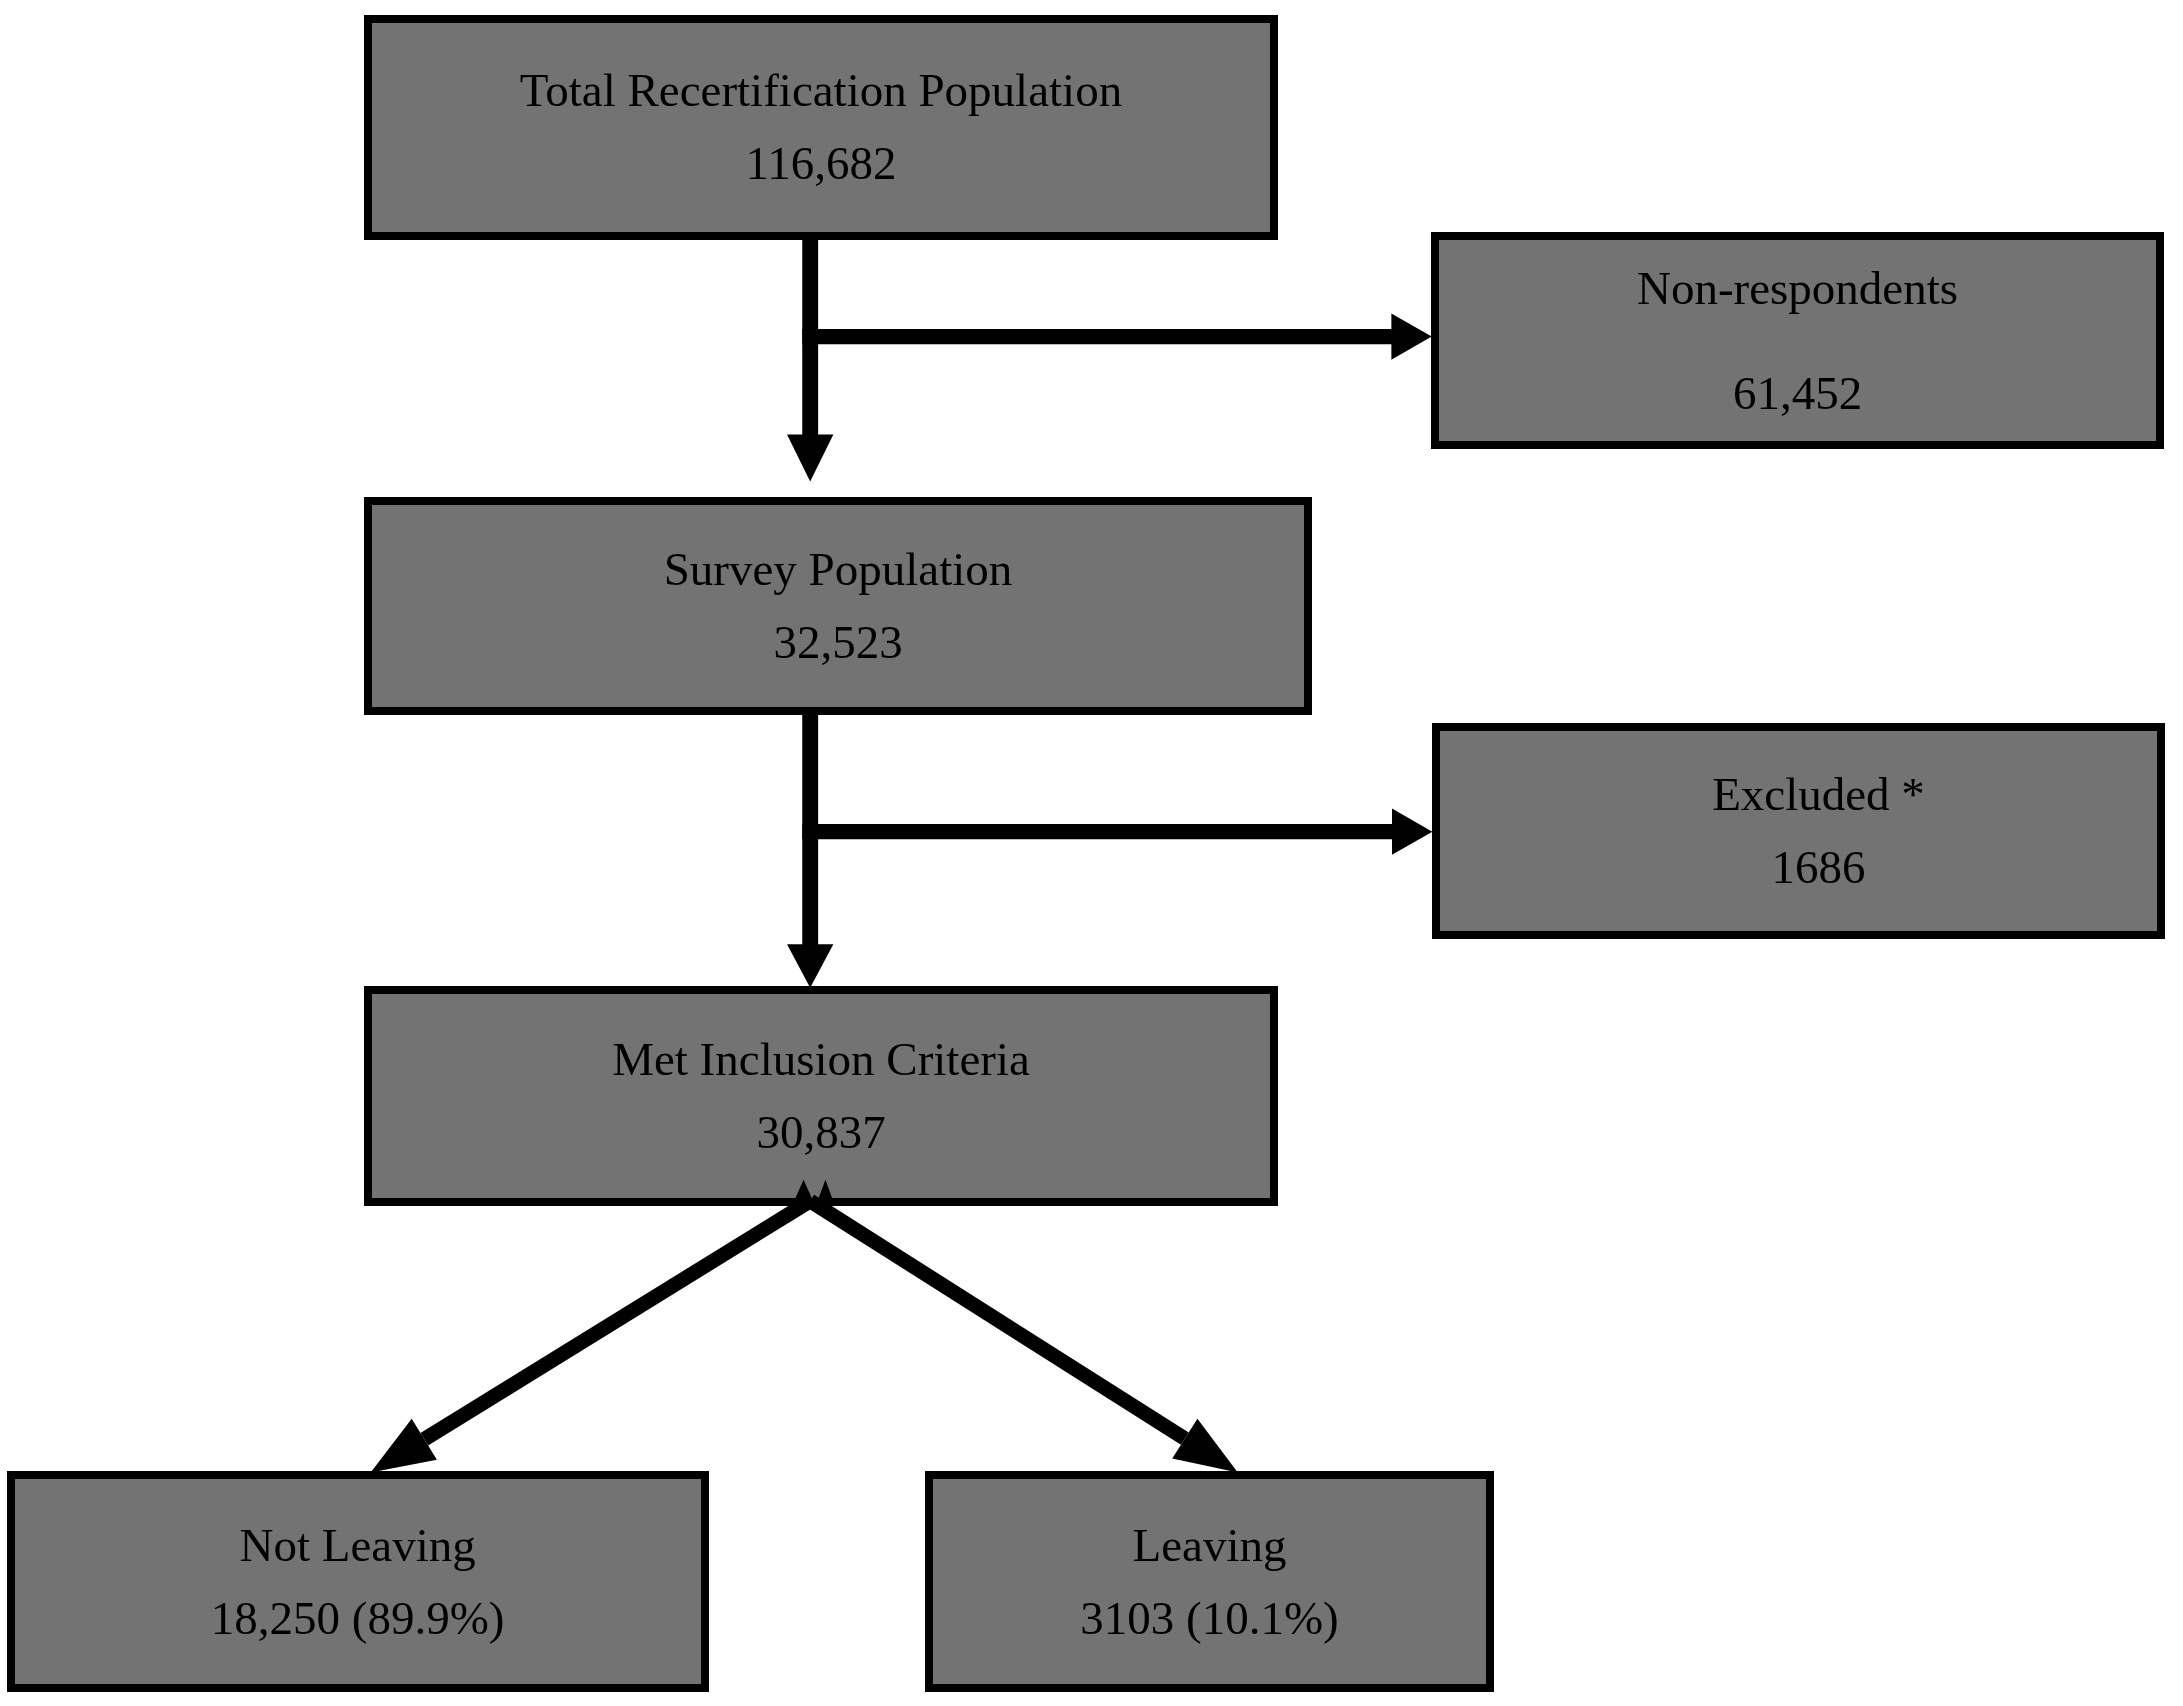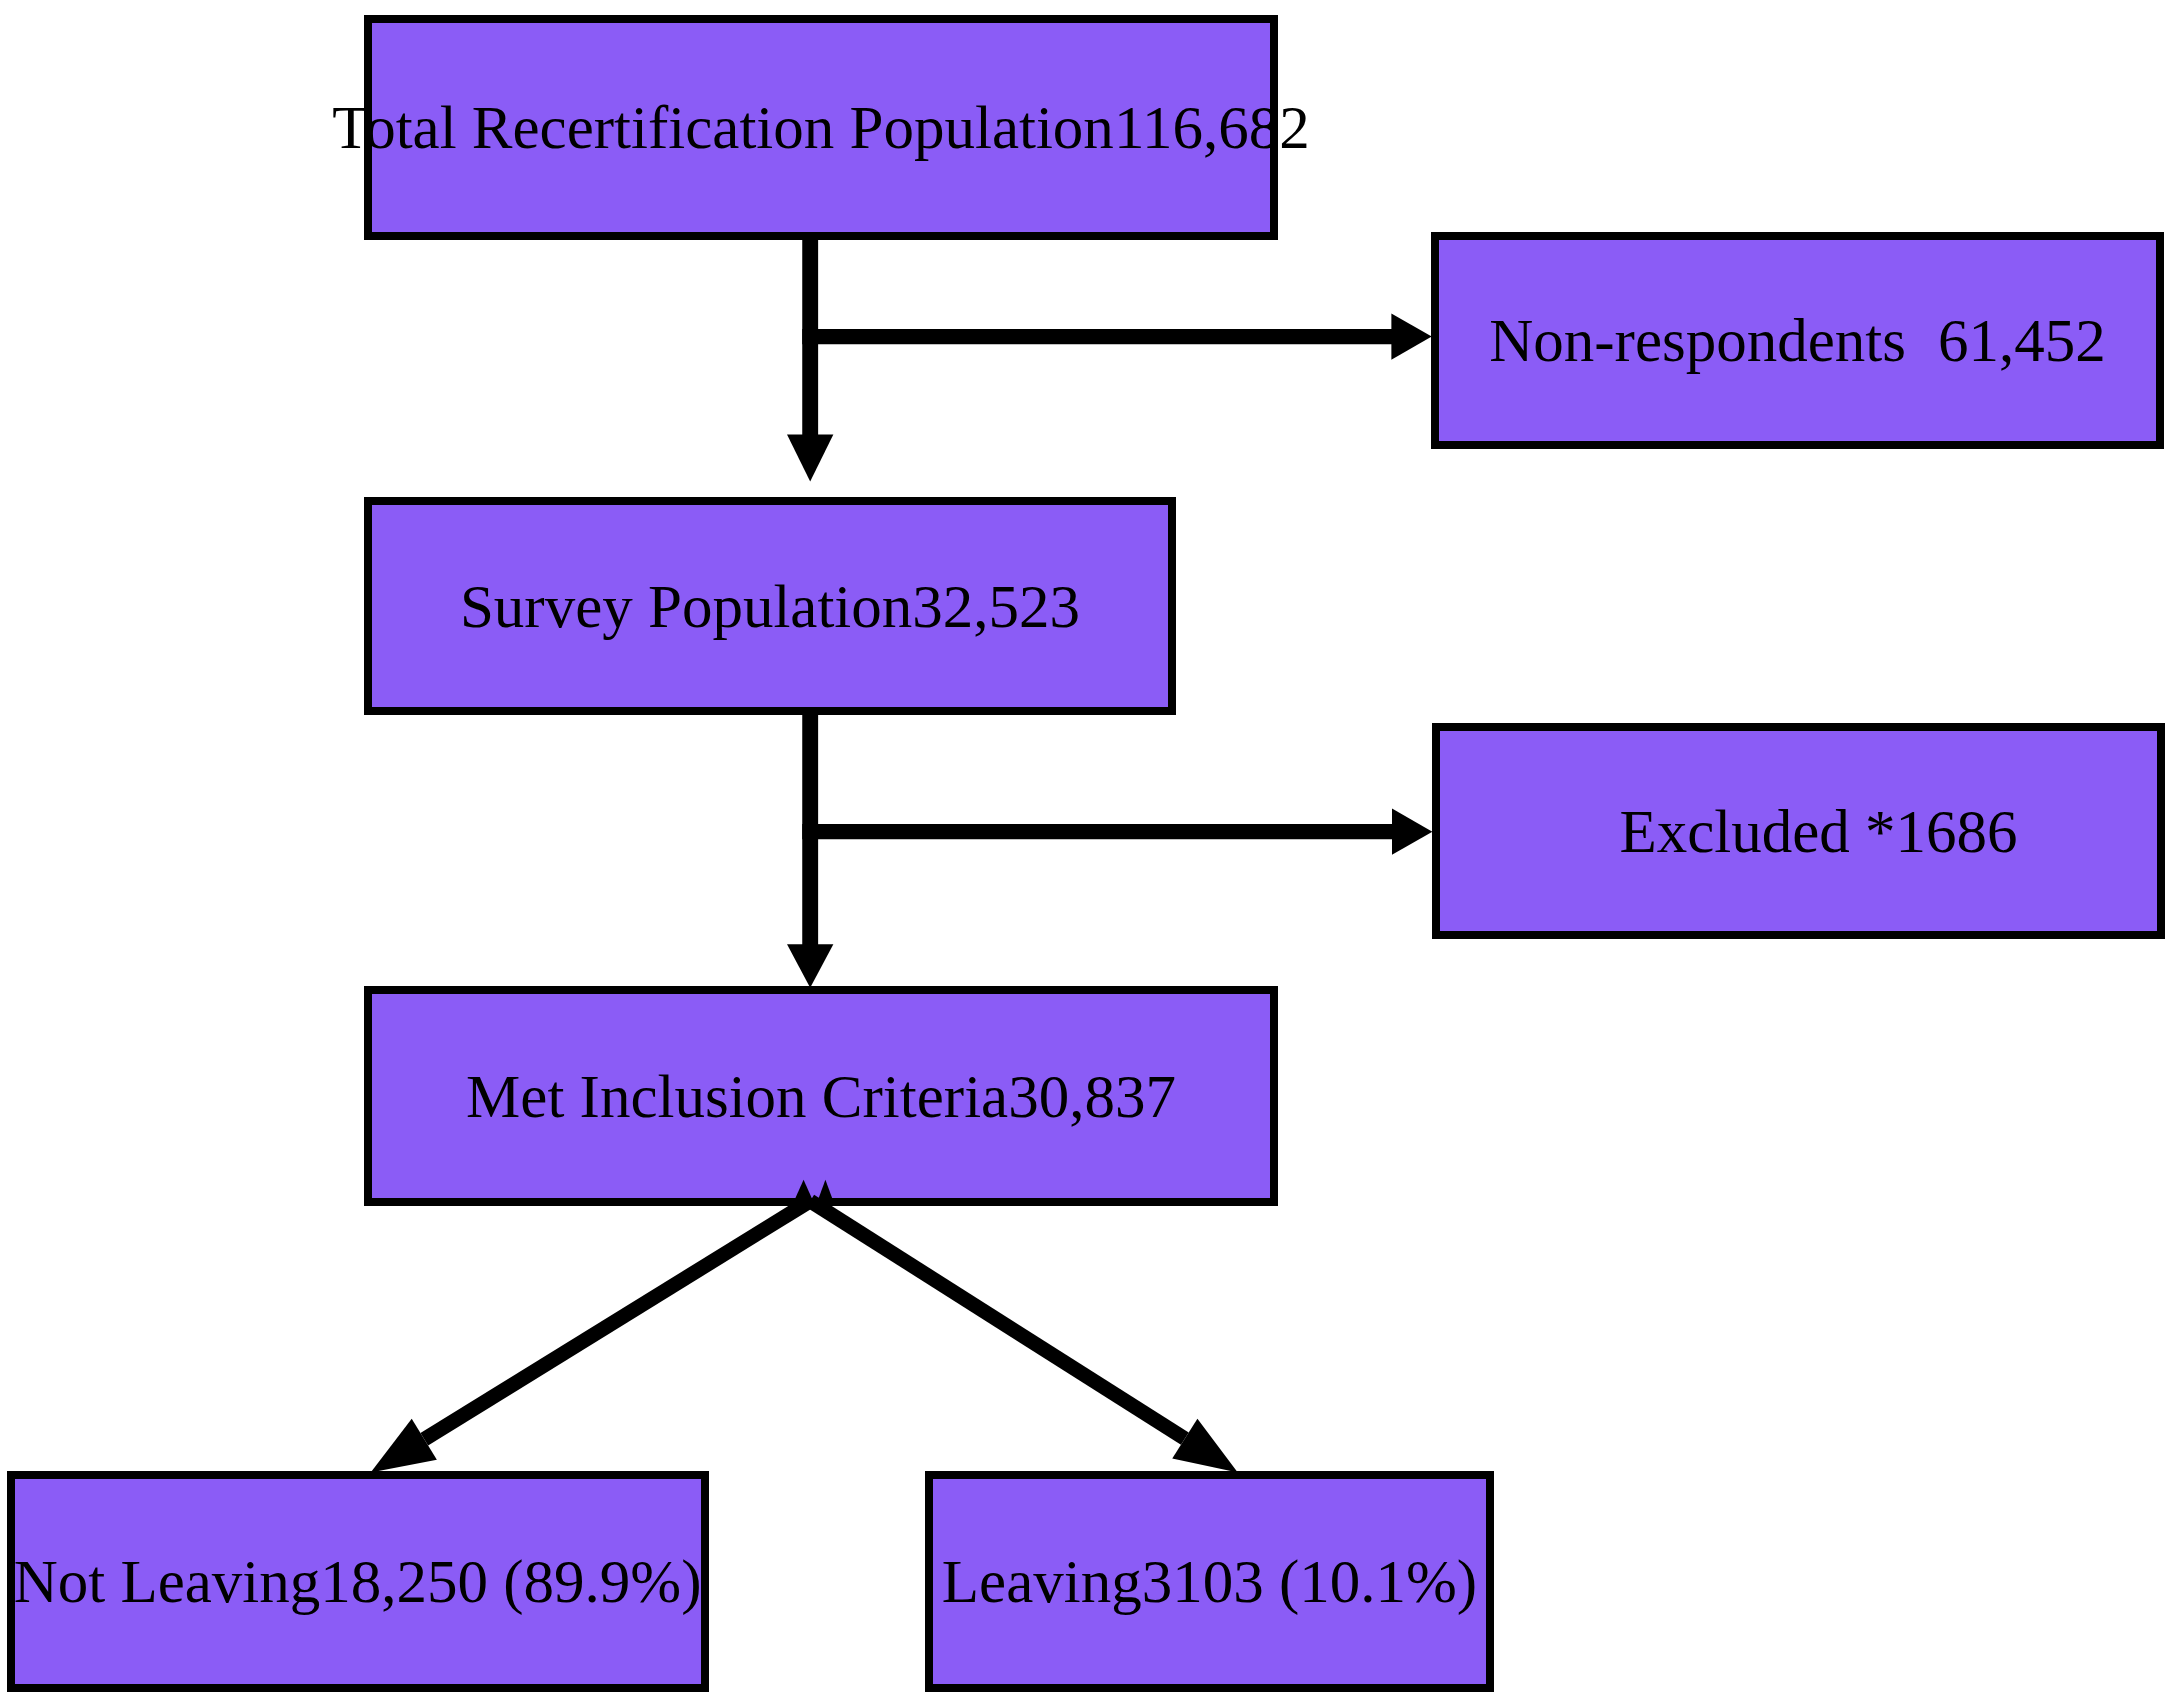--- a/index.html
+++ b/index.html
@@ -13,27 +13,27 @@
     height: 1707px;
     background: #ffffff;
     color: #000000;
     font-family: "Liberation Serif", "DejaVu Serif", serif;
     overflow: hidden;
   }
   .box {
     position: absolute;
     box-sizing: border-box;
     border: 8.6px solid #000000;
-    background: #8b5cf6;
+    background: #737373;
     display: flex;
-    flex-direction: row;
+    flex-direction: column;
     align-items: center;
     justify-content: center;
     text-align: center;
-    font-size: 61px;
+    font-size: 47px;
     line-height: 73px;
     z-index: 1;
   }
   .box .line {
     white-space: nowrap;
   }
   svg.connectors {
     position: absolute;
     left: 0;
     top: 0;
@@ -59,21 +59,21 @@
   <div class="box" style="left:364px; top:14.6px; width:914px; height:225px;">
     <div class="line">Total Recertification Population</div>
     <div class="line">116,682</div>
   </div>
 
   <div class="box" style="left:1431px; top:232px; width:733px; height:217px;gap:32px;">
     <div class="line">Non-respondents</div>
     <div class="line">61,452</div>
   </div>
 
-  <div class="box" style="left:364px; top:497px; width:812px; height:218px;">
+  <div class="box" style="left:364px; top:497px; width:948px; height:218px;">
     <div class="line">Survey Population</div>
     <div class="line">32,523</div>
   </div>
 
   <div class="box" style="left:1432px; top:723px; width:733px; height:216px;padding-left:40px;">
     <div class="line">Excluded *</div>
     <div class="line">1686</div>
   </div>
 
   <div class="box" style="left:364px; top:986px; width:914px; height:220px;">

